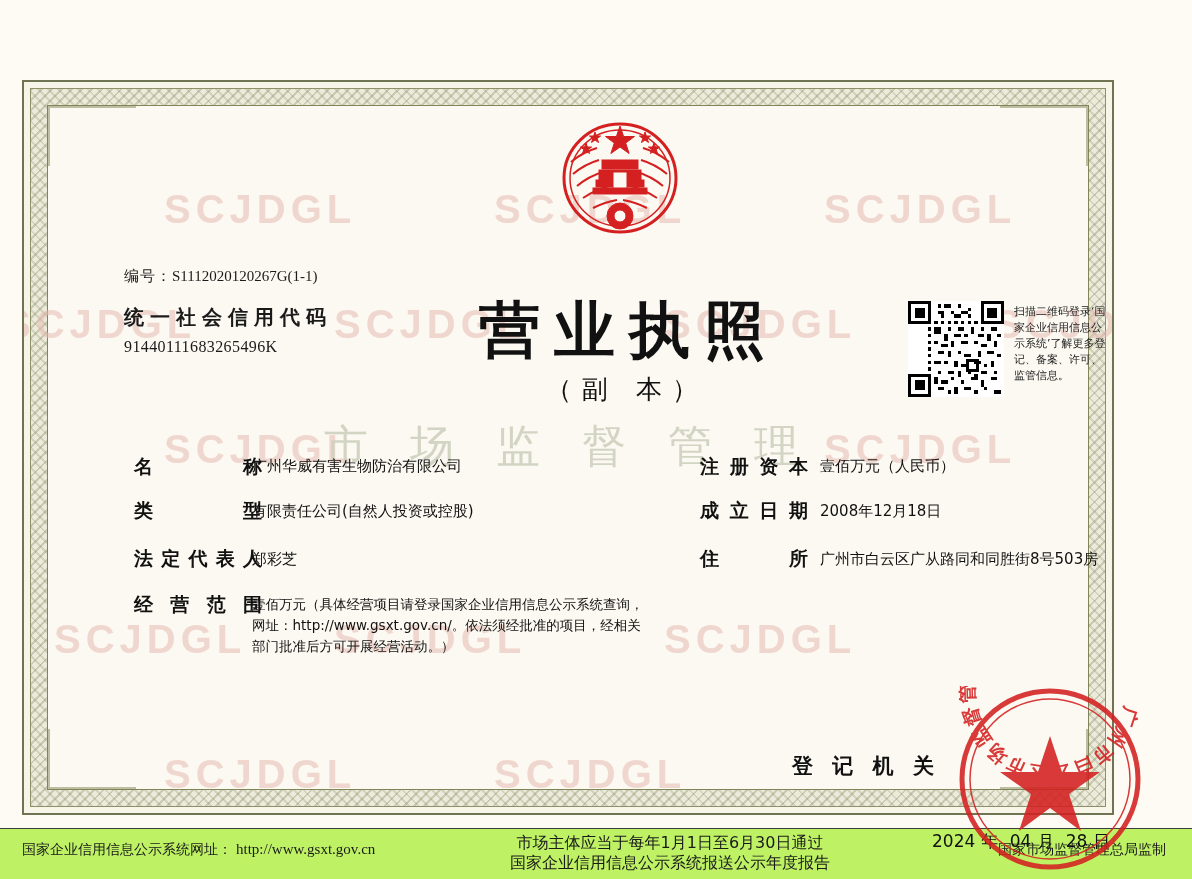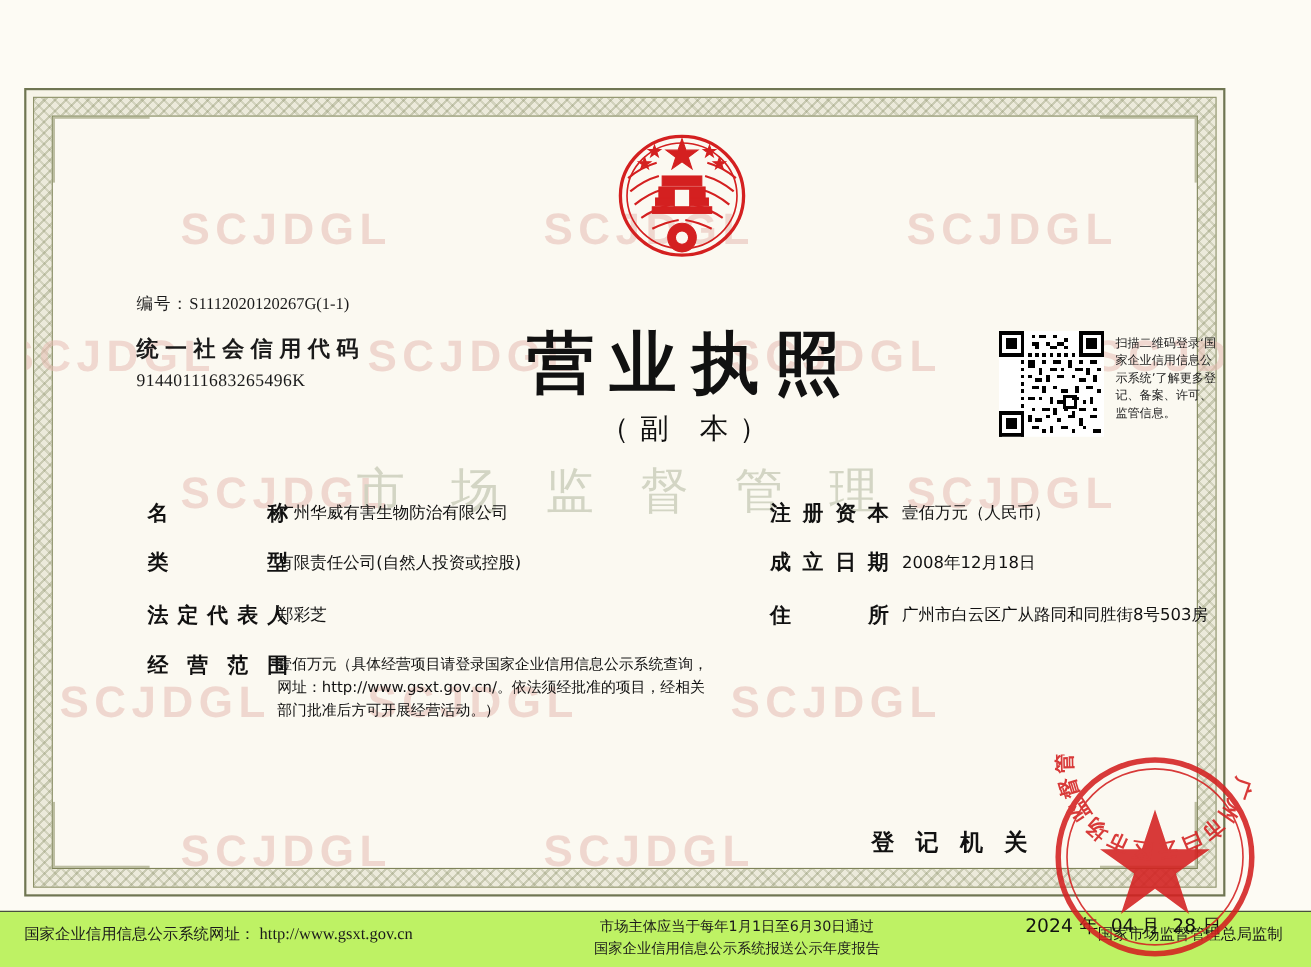--- a/index.html
+++ b/index.html
@@ -294,21 +294,21 @@
     font-family: "Liberation Serif", serif;
     font-size: 15px;
     margin-left: 4px;
   }
   .footer-center {
     position: absolute;
     left: 500px;
     top: 4px;
     width: 340px;
     text-align: center;
-    font-size: 13px;
+    font-size: 16px;
     line-height: 20px;
     font-family: "DejaVu Sans", sans-serif;
   }
   .footer-right {
     position: absolute;
     right: 26px;
     top: 12px;
     font-size: 14px;
     font-family: "DejaVu Sans", sans-serif;
     white-space: nowrap;

